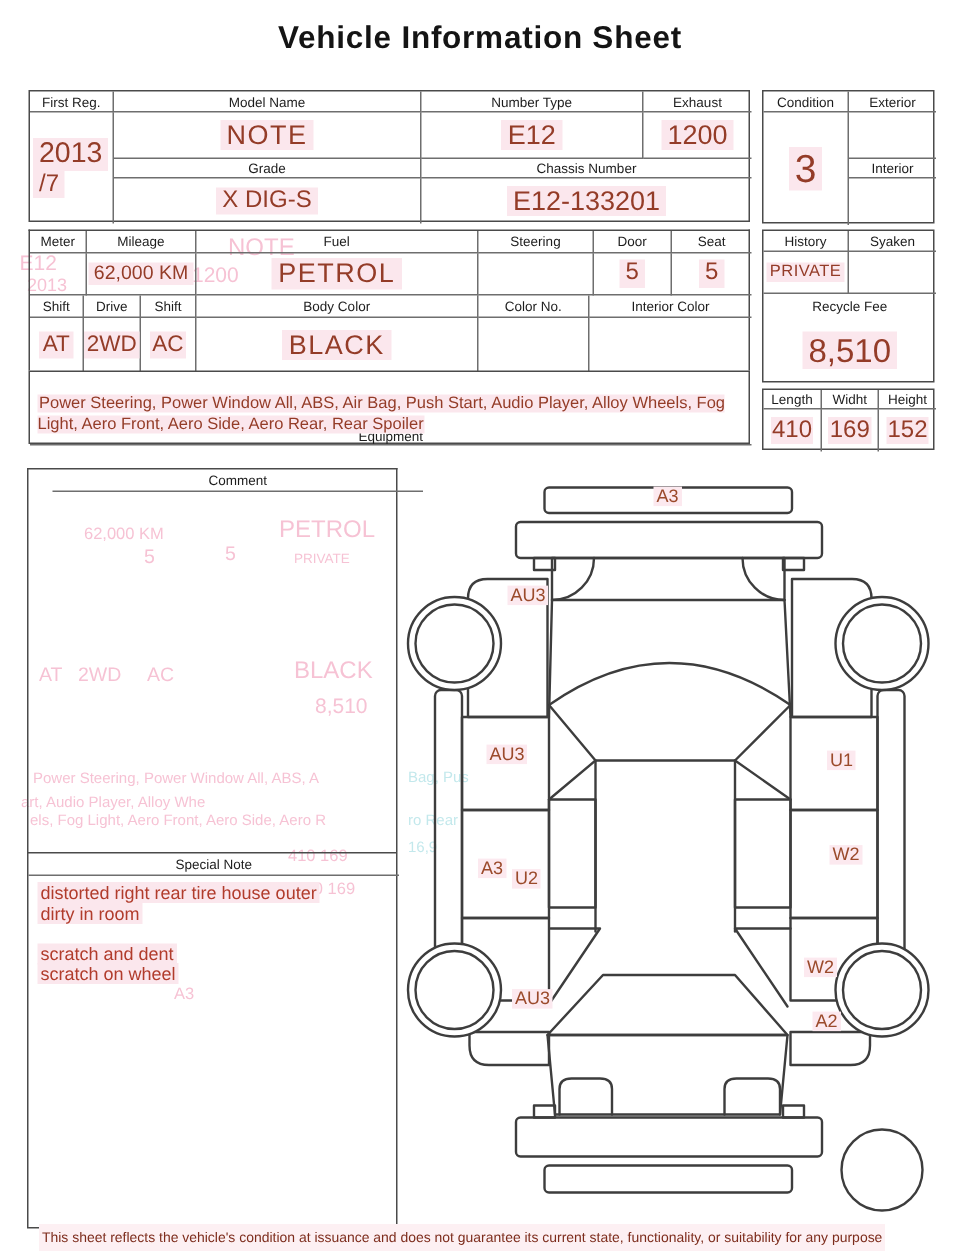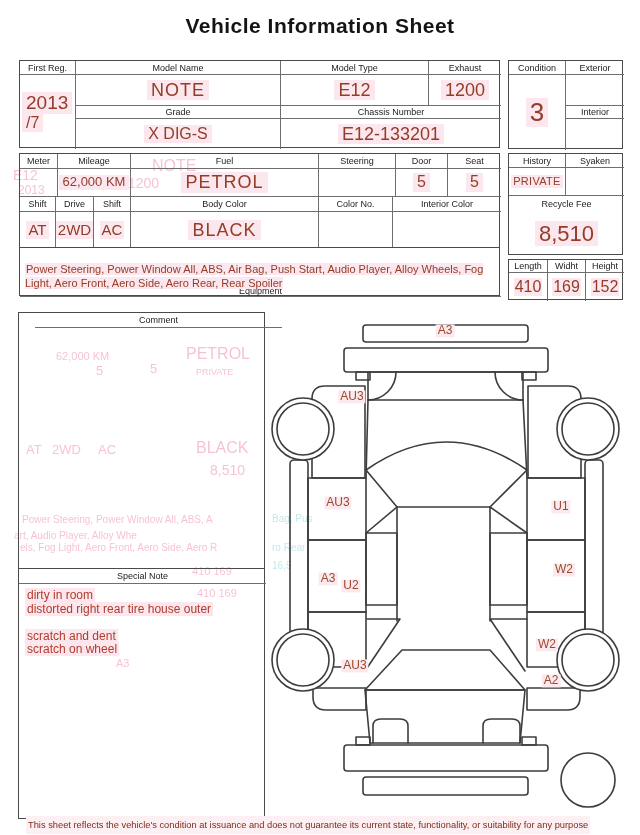--- a/index.html
+++ b/index.html
@@ -63,21 +63,21 @@
   <div class="box" style="left:19px;top:60px;width:481px;height:88px;">
     <div class="cell hdr br bb" style="left:0;top:0;width:56px;height:14px;">First Reg.</div>
     <div class="cell br" style="left:0;top:14px;width:56px;height:74px;flex-direction:column;align-items:flex-start;justify-content:center;padding-left:2px;">
       <span class="val hl" style="font-size:19px;">2013</span>
       <span class="val hl" style="font-size:16px;">/7</span>
     </div>
     <div class="cell hdr br bb" style="left:56px;top:0;width:205px;height:14px;">Model Name</div>
     <div class="cell br bb" style="left:56px;top:14px;width:205px;height:31px;">
         <span class="val hl" style="font-size:18px;letter-spacing:1px;">NOTE</span>
       </div>
-    <div class="cell hdr br bb" style="left:261px;top:0;width:148px;height:14px;">Model Type</div>
+    <div class="cell hdr br bb" style="left:261px;top:0;width:148px;height:14px;">Number Type</div>
     <div class="cell br bb" style="left:261px;top:14px;width:148px;height:31px;">
         <span class="val hl" style="font-size:18px;">E12</span>
       </div>
     <div class="cell hdr bb" style="left:409px;top:0;width:72px;height:14px;">Exhaust</div>
     <div class="cell bb" style="left:409px;top:14px;width:72px;height:31px;">
         <span class="val hl" style="font-size:18px;">1200</span>
       </div>
     <div class="cell hdr br bb" style="left:56px;top:45px;width:205px;height:13px;text-align:center;">Grade</div>
     <div class="cell hdr bb" style="left:261px;top:45px;width:220px;height:13px;">Chassis Number</div>
     <div class="cell br" style="left:56px;top:58px;width:205px;height:30px;">
@@ -181,22 +181,22 @@
   </div>
 
   <div class="box nobot" style="left:18px;top:312px;width:247px;height:256px;">
     <div class="cell hdr bb" style="left:16px;top:0;width:247px;height:15px;">Comment</div>
     <div class="notes" style="left:0;top:15px;width:247px;height:241px;"></div>
   </div>
 
   <div class="box" style="left:18px;top:568px;width:247px;height:251px;">
     <div class="cell hdr bb" style="left:0;top:0;width:247px;height:15px;">Special Note</div>
     <div class="notes" id="special-note-body" style="left:0;top:15px;width:247px;height:236px;">
+        <div><span class="hl" style="padding: 0px 2px;">distorted right rear tire house outer</span></div>
         <div><span class="hl" style="padding: 0px 2px;">dirty in room</span></div>
-        <div><span class="hl" style="padding: 0px 2px;">distorted right rear tire house outer</span></div>
         <div>&nbsp;</div>
         <div><span class="hl" style="padding: 0px 2px;">scratch and dent</span></div>
         <div><span class="hl" style="padding: 0px 2px;">scratch on wheel</span></div>
       </div>
   </div>
 
   <svg style="left:270px;top:315px;" width="350" height="495" viewBox="270 315 350 495" xmlns="http://www.w3.org/2000/svg">
     <g stroke="#3d3d3d" stroke-width="1.6" fill="none" stroke-linejoin="round" stroke-linecap="round">
 
       <rect x="363" y="325" width="165" height="17" rx="3"></rect>

